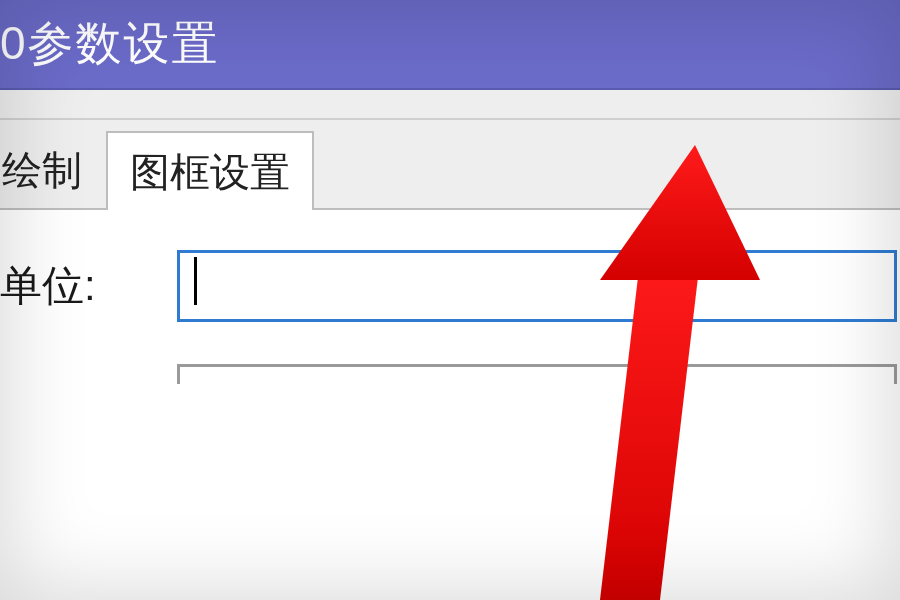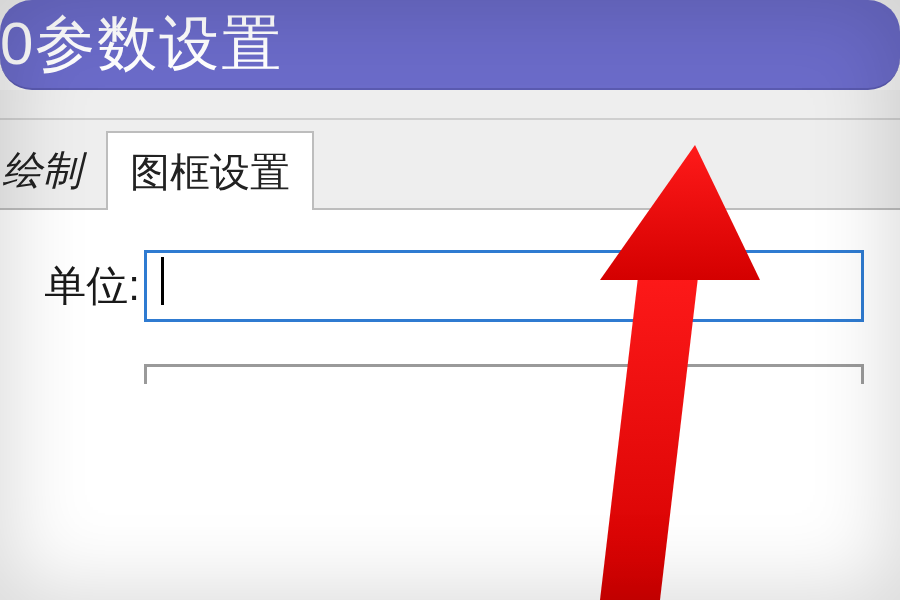--- a/index.html
+++ b/index.html
@@ -10,24 +10,23 @@
     height: 600px;
     background: #f4f4f4;
   }
   .titlebar {
     background: #6b6bc9;
     height: 90px;
     display: flex;
     align-items: center;
     padding-left: 0px;
     color: #fff;
-    font-size: 60px;
+    font-size: 46px;
     letter-spacing: 2px;
     border-bottom: 2px solid #5a5ab0;
-    border-radius: 32px;
   }
   .toolbar-gap {
     height: 30px;
     background: #eeeeee;
     border-bottom: 2px solid #cfcfcf;
   }
   .tabstrip {
     display: flex;
     align-items: flex-end;
     height: 90px;
@@ -47,38 +46,36 @@
     white-space: nowrap;
   }
   .tab.active {
     background: #ffffff;
     border-color: #bdbdbd;
     position: relative;
     top: 2px;
   }
   .tab.first-cut {
     padding-left: 0;
-    font-style: italic;
   }
   .content {
     background: #ffffff;
     height: calc(600px - 90px - 30px - 90px);
     padding: 40px 0 0 0;
     position: relative;
   }
   .form-row {
     display: flex;
     align-items: center;
     margin-bottom: 42px;
   }
   .form-label {
     font-size: 42px;
     color: #1a1a1a;
-    width: 144px;
-    text-align: right;
+    width: 177px;
     padding-right: 4px;
     white-space: nowrap;
     overflow: hidden;
   }
   .form-input {
     height: 72px;
     width: 720px;
     font-size: 38px;
     padding: 4px 10px;
     border: 3px solid #9a9a9a;

